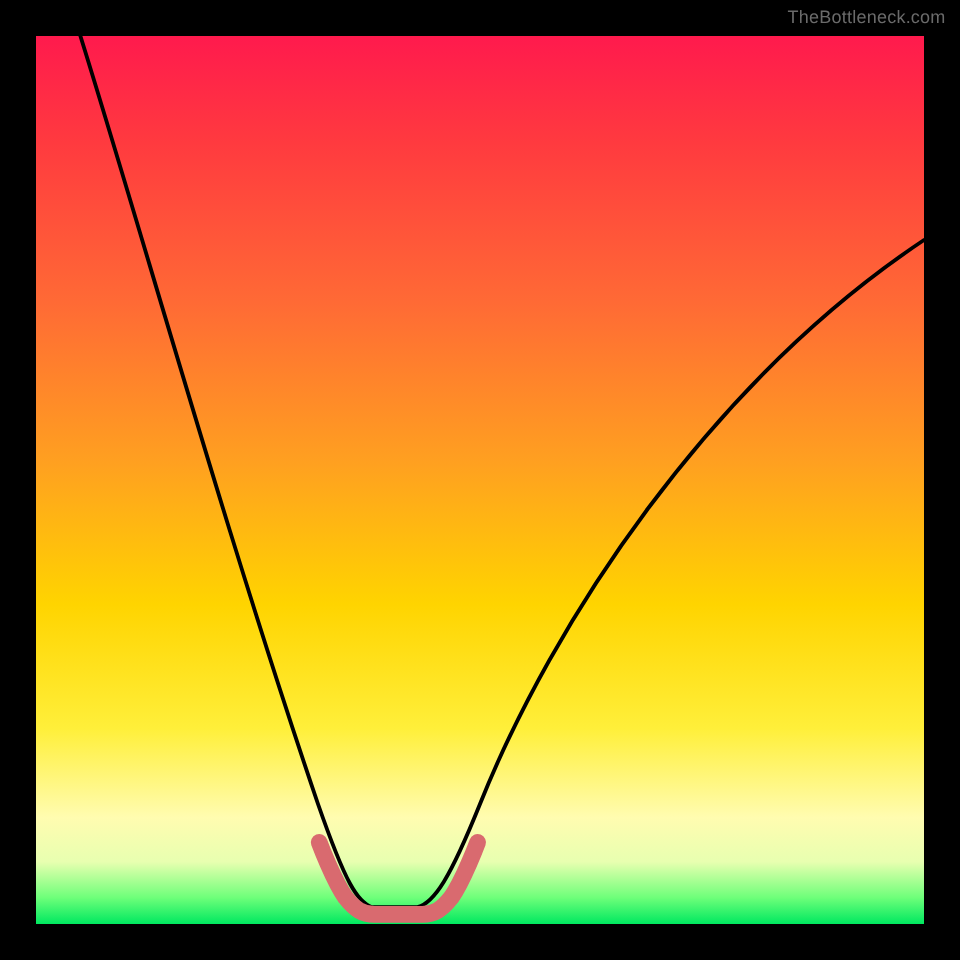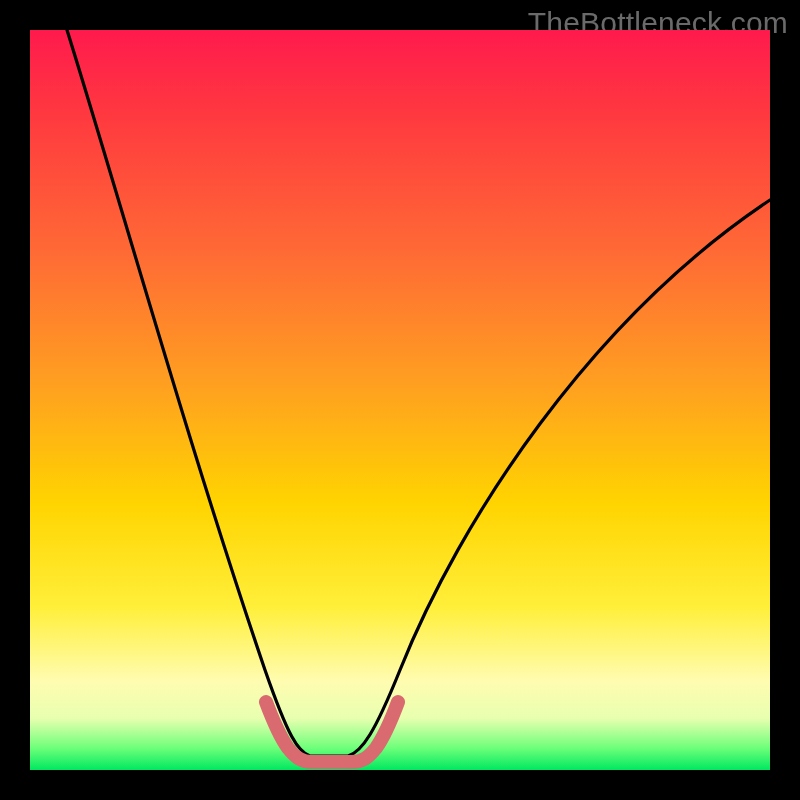--- a/index.html
+++ b/index.html
@@ -38,21 +38,21 @@
       #e8ffb0 93%,
       #6fff7a 97%,
       #00e860 100%
     );
   }
   .watermark {
     position: absolute;
     top: 6px;
     right: 12px;
     color: #6a6a6a;
-    font-size: 30px;
+    font-size: 15px;
     letter-spacing: 0.2px;
     font-weight: 500;
   }
   svg.curve {
     position: absolute;
     left: 0;
     top: 0;
     width: 740px;
     height: 740px;
     overflow: visible;

